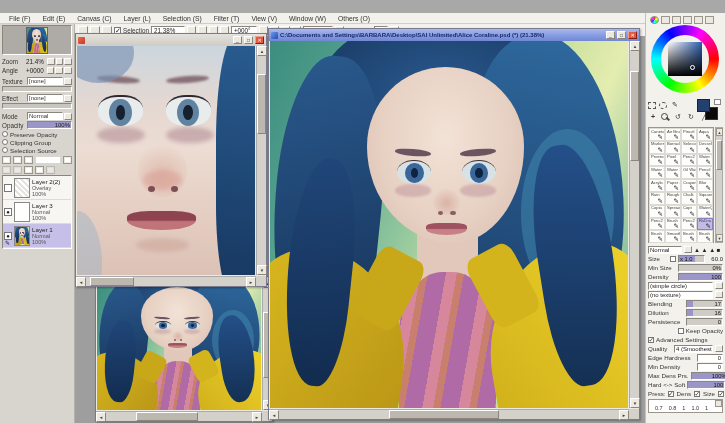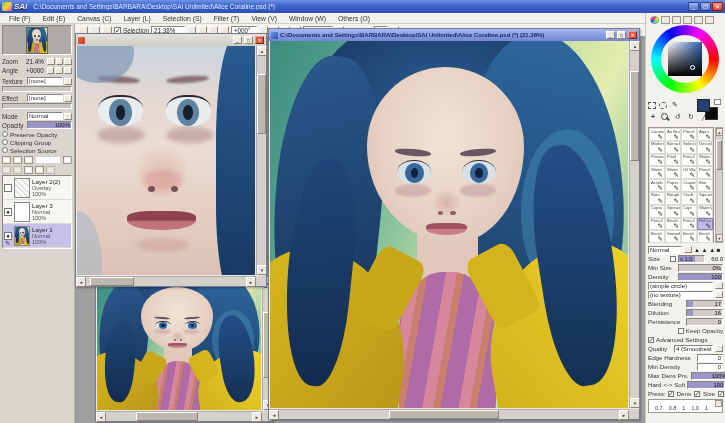--- a/index.html
+++ b/index.html
@@ -217,30 +217,20 @@
   .presetbox { position:relative; margin-top:1px; height:14px; background:#fff; border:1px solid #9a968e;
     display:flex; align-items:flex-end; gap:6px; padding:5px 10px 1px 6px; }
   .preset { font-size:5.5px; color:#333; }
   .presetbox .pb-sb { position:absolute; right:0; top:0; width:7px; height:7px; background:#ece9e0; border:1px solid #9a968e; }
 </style>
 </head>
 <body>
 
 <div class="app">
 
-  <div class="titlebar">
-    <div class="logo-chip"></div>
-    <span class="logo-text">SAI</span>
-    <span class="title-text">C:\Documents and Settings\BARBARA\Desktop\SAI Unlimited\Alice Coraline.psd (*)</span>
-    <div class="winbtns">
-      <div class="wbtn">_</div>
-      <div class="wbtn">□</div>
-      <div class="wbtn close">✕</div>
-    </div>
-  </div>
 
   <div class="menubar" id="menubar">
       <span class="menu-item">File (F)</span>
       <span class="menu-item">Edit (E)</span>
       <span class="menu-item">Canvas (C)</span>
       <span class="menu-item">Layer (L)</span>
       <span class="menu-item">Selection (S)</span>
       <span class="menu-item">Filter (T)</span>
       <span class="menu-item">View (V)</span>
       <span class="menu-item">Window (W)</span>

